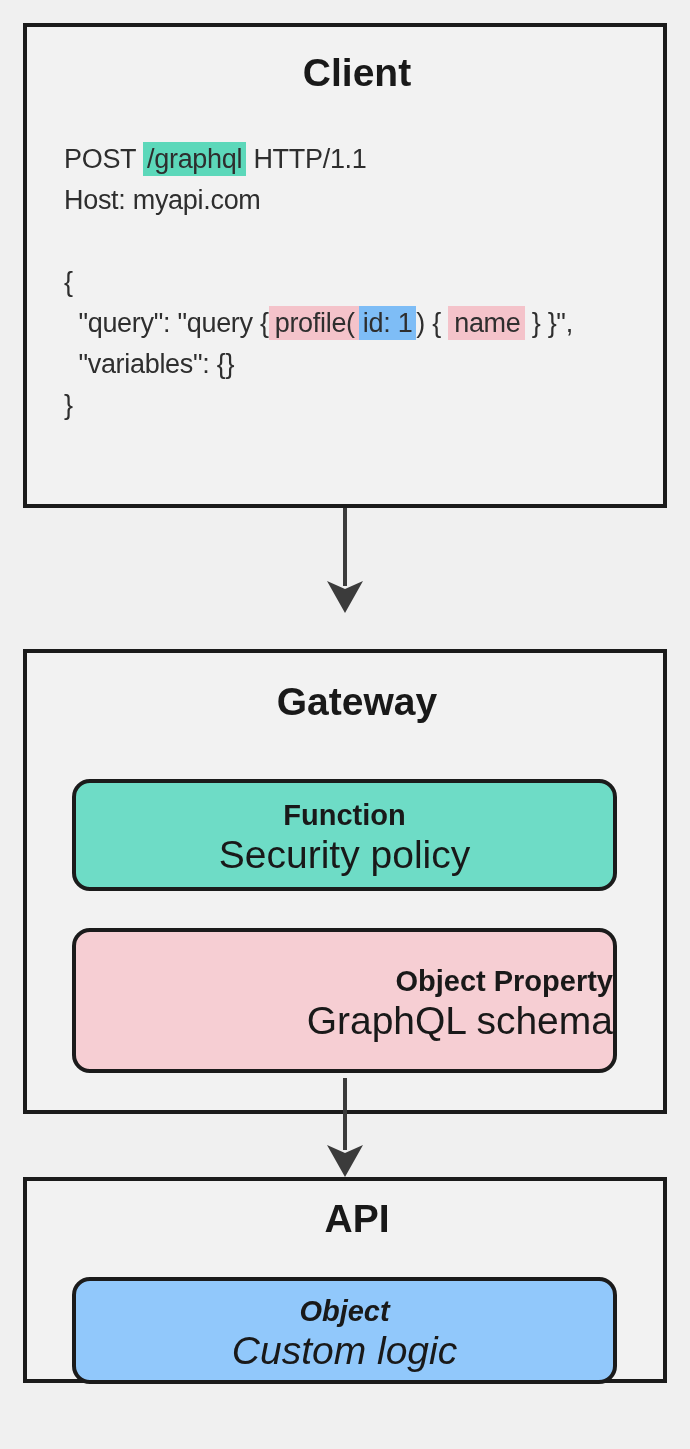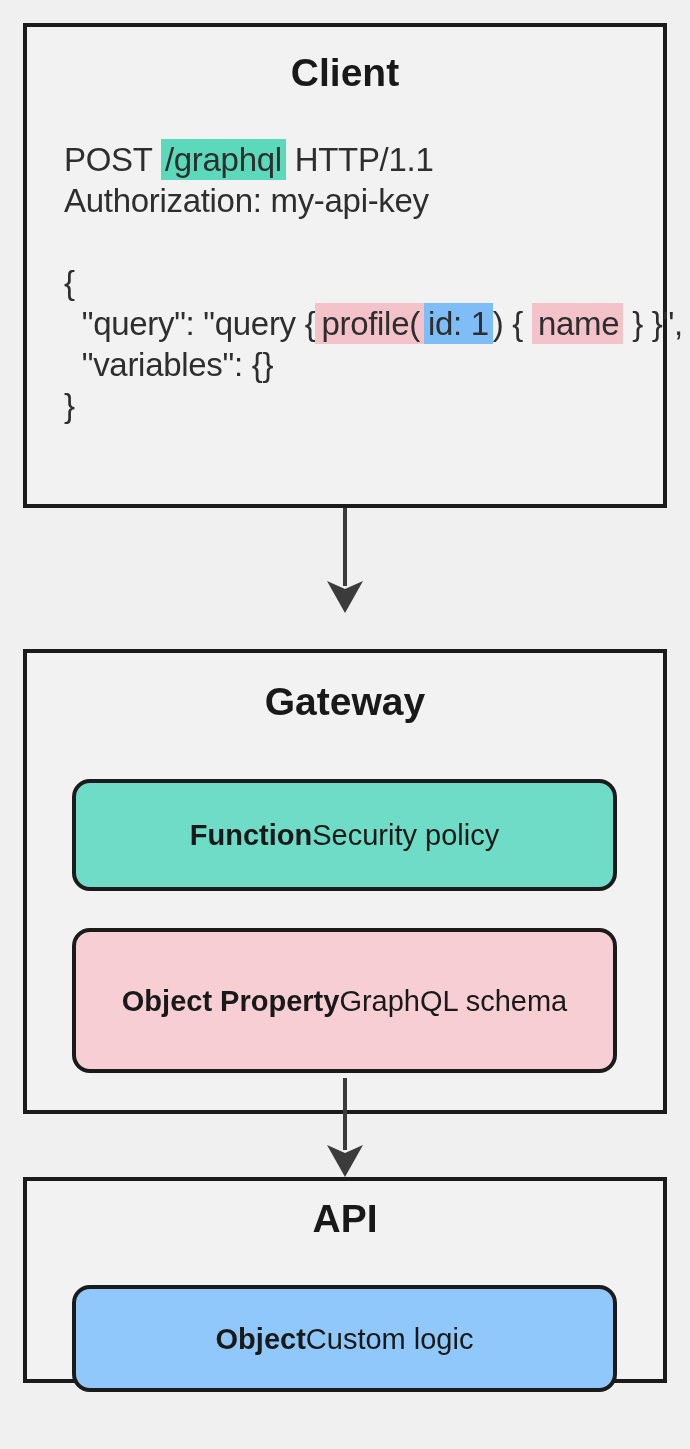--- a/index.html
+++ b/index.html
@@ -15,71 +15,71 @@
     left: 23px; width: 644px;
     background: var(--box_bg, #f2f2f2);
     border: 4px solid var(--border, #1b1b1b);
     box-sizing: border-box;
   }
   #client-box  { top: 23px;   height: 485px; }
   #gateway-box { top: 613px;  height: 465px; margin-top: 36px; }
   #api-box     { top: 1177px; height: 206px; }
 
   .box-title {
-    position: absolute; left: 0; width: 100%;
+    position: absolute; left: 12px; width: 100%;
     margin: 0; text-align: center;
     font-size: 39px; font-weight: 700; line-height: 44px;
     color: var(--heading, #191919);
   }
   #client-title  { top: 24px; }
   #gateway-title { top: 27px; }
   #api-title     { top: 16px; }
 
   .code {
     position: absolute; left: 37px; top: 112px; right: 10px;
-    font-size: 33px; line-height: 41px;
+    font-size: 27px; line-height: 41px;
     letter-spacing: -0.3px;
     color: var(--text, #2e2e2e);
   }
   .code .line { white-space: pre; }
   .blank-line { height: 41px; }
 
   .hl { padding: 2px 4px; }
   .hl-teal { background: var(--teal_highlight, #5cd8ba); }
   .hl-pink { background: var(--pink_highlight, #f4c3ca); padding-left: 6px; }
   .hl-blue { background: var(--blue_highlight, #7ebdf6); margin-top: 28px; }
 
   .card {
     position: absolute; left: 45px; width: 545px;
     border: 4px solid var(--border, #1b1b1b);
     border-radius: 18px;
     box-sizing: border-box;
-    display: flex; flex-direction: row;
+    display: flex; flex-direction: column;
     align-items: center; justify-content: center;
     color: var(--heading, #191919);
   }
   .card-title { font-size: 29px; font-weight: 700; line-height: 40px; }
-  .card-line  { font-size: 29px; font-weight: 400; line-height: 40px; }
+  .card-line  { font-size: 39px; font-weight: 400; line-height: 40px; }
 
   #function-card        { top: 126px; height: 112px; background: var(--teal_card, #6edcc6); }
-  #object-property-card { top: 275px; height: 145px; background: var(--pink_card, #f6ced3); }
-  #object-card          { top: 104px; height: 107px; background: var(--blue_card, #91c8fb); }
+  #object-property-card { top: 275px; height: 145px; background: var(--pink_card, #f6ced3); align-items: flex-end; }
+  #object-card          { top: 96px; height: 107px; background: var(--blue_card, #91c8fb); font-style: italic; }
 
   .arrow { position: absolute; left: 323px; width: 44px; }
   #arrow-client-gateway { top: 508px;  height: 105px; }
   #arrow-gateway-api    { top: 1078px; height: 99px; }
 </style>
 </head>
 <body>
 
 <section class="box" id="client-box">
   <h2 class="box-title" id="client-title">Client</h2>
   <div class="code">
     <div class="line"><span>POST </span><span class="hl hl-teal">/graphql</span><span> HTTP/1.1</span></div>
-    <div class="line">Authorization: my-api-key</div>
+    <div class="line">Host: myapi.com</div>
     <div class="blank-line"></div>
     <div class="line">{</div>
     <div class="line"><span>  "query": "query {</span><span class="hl hl-pink">profile(</span><span class="hl hl-blue">id: 1</span><span>) { </span><span class="hl hl-pink">name</span><span> } }",</span></div>
     <div class="line">  "variables": {}</div>
     <div class="line">}</div>
   </div>
 </section>
 
 <div class="arrow" id="arrow-client-gateway">
   <svg width="44" height="105" viewBox="0 0 44 105" xmlns="http://www.w3.org/2000/svg">

